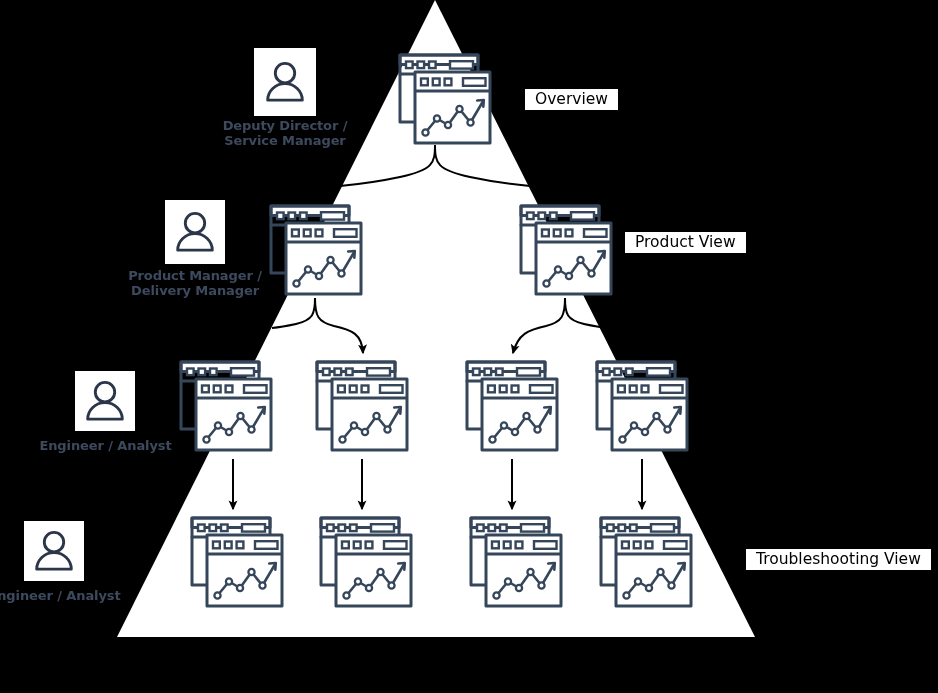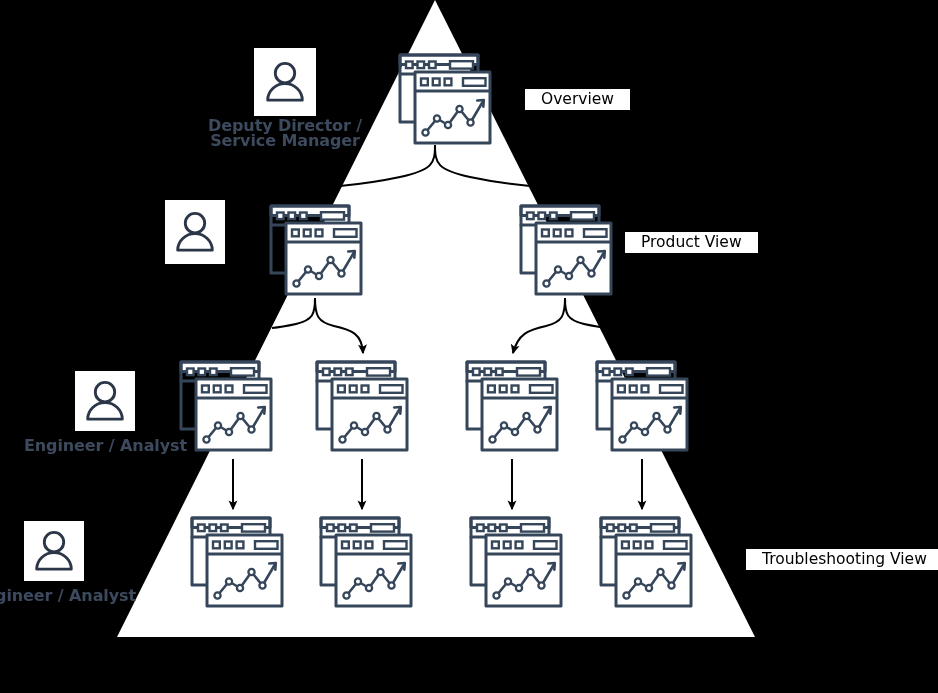--- a/index.html
+++ b/index.html
@@ -4,28 +4,28 @@
 <style>
   html,body{margin:0;padding:0;background:#000;}
   body{width:938px;height:693px;position:relative;overflow:hidden;
        font-family:"DejaVu Sans","Liberation Sans",sans-serif;}
   #stage{position:absolute;left:0;top:0;width:938px;height:693px;}
   .layer{position:absolute;left:0;top:0;width:938px;height:693px;}
 
   
   .level-label{
     position:absolute;background:#ffffff;color:#000000;
-    font-size:15.5px;line-height:19px;padding:1px 16px;white-space:nowrap;
+    font-size:15.5px;line-height:19px;padding:1px 10px;white-space:nowrap;
     font-family:"DejaVu Sans","Liberation Sans",sans-serif;
   }
 
   
   .persona{position:absolute;text-align:center;}
   .persona .plabel{
-    color:#3d4a5e;font-weight:bold;font-size:16px;line-height:14.5px;
+    color:#3d4a5e;font-weight:bold;font-size:13px;line-height:14.5px;
     margin-top:3px;white-space:pre-line;letter-spacing:-0.1px;
     font-family:"DejaVu Sans","Liberation Sans",sans-serif;
   }
 </style>
 </head>
 <body>
 
 <div id="stage">
 
   <svg class="layer" id="art" viewBox="0 0 938 693" width="938" height="693">
@@ -146,20 +146,24 @@
 
     <div class="level-label" style="left:525px;top:89px;">Overview</div>
     <div class="level-label" style="left:625px;top:232px;">Product View</div>
     <div class="level-label" style="left:746px;top:549px;">Troubleshooting View</div>
 
     <div class="persona" style="left:195px;top:116px;width:180px;">
       <div class="plabel">Deputy Director /
 Service Manager</div>
     </div>
 
+    <div class="persona" style="left:100px;top:266px;width:190px;">
+      <div class="plabel">Product Manager /
+Delivery Manager</div>
+    </div>
 
     <div class="persona" style="left:23px;top:436px;width:165px;">
       <div class="plabel">Engineer / Analyst</div>
     </div>
 
     <div class="persona" style="left:-28px;top:586px;width:165px;">
       <div class="plabel">Engineer / Analyst</div>
     </div>
 
   </div>

